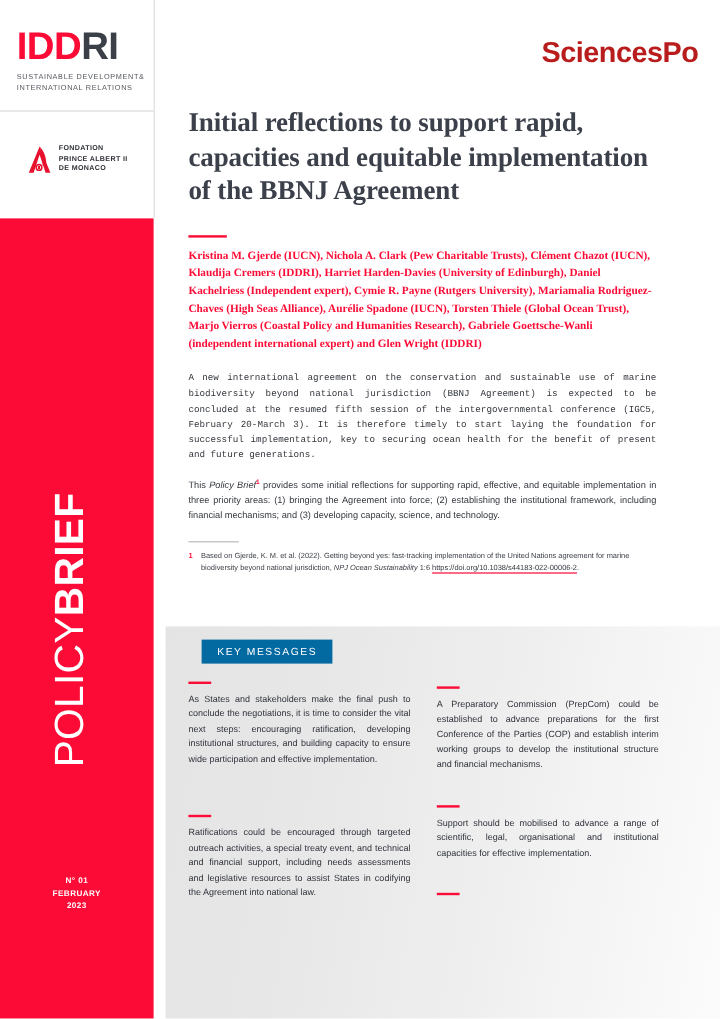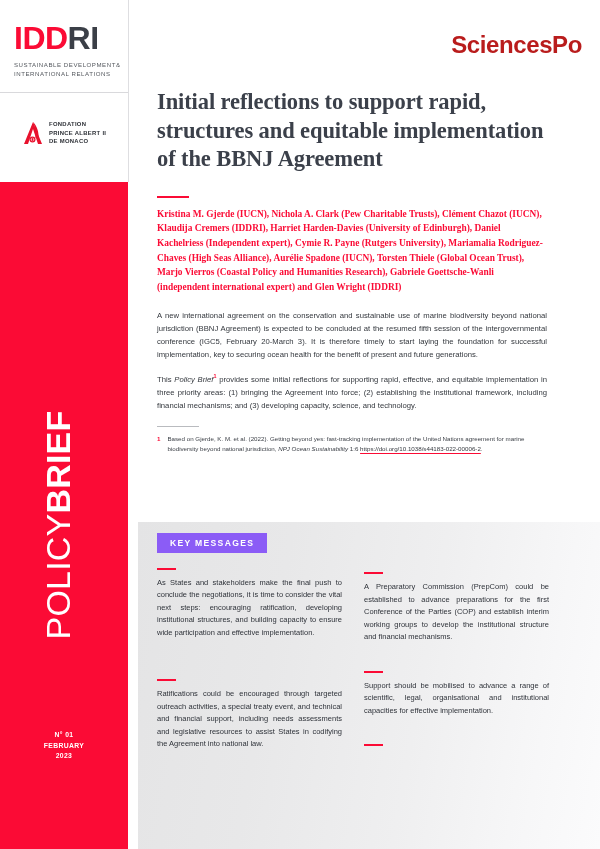--- a/index.html
+++ b/index.html
@@ -146,21 +146,21 @@
     line-height: 1.55;
     color: #fb0b35;
   }
   .body-para {
     margin-top: 11px;
     font-size: 7.7px;
     line-height: 1.66;
     color: #33373d;
     text-align: justify;
   }
-  .body-para.first { margin-top: 16px; }
+  .body-para.first { margin-top: 16px; font-family: Liberation Mono, monospace; }
   .body-para i { font-style: italic; }
   .sup-ref {
     color: #fb0b35;
     font-size: 5.4px;
     vertical-align: super;
     font-weight: bold;
   }
 
   .fn-rule {
     margin-top: 14px;
@@ -217,26 +217,26 @@
     color: #ffffff;
     font-size: 6.8px;
     font-weight: bold;
     line-height: 1.55;
     letter-spacing: 0.35px;
   }
 
   
   .km-badge {
     position: absolute;
-    left: 157px;
+    left: 168px;
     top: 533px;
-    background: #8b5cf6;
+    background: #0369a1;
     color: #ffffff;
     font-size: 8.6px;
-    font-weight: bold;
+    font-weight: normal;
     letter-spacing: 1.3px;
     padding: 5px 13px 5px 13px;
   }
   .km-cols {
     position: absolute;
     left: 157px;
     top: 568px;
     width: 392px;
     display: flex;
     gap: 22px;
@@ -290,21 +290,21 @@
     <span class="monaco-text">
       <span>FONDATION</span><br>
       <span>PRINCE ALBERT II</span><br>
       <span>DE MONACO</span>
     </span>
   </div>
 
   <div class="logo-sciencespo">SciencesPo</div>
 
   <div class="article">
-    <h1 class="doc-title">Initial reflections to support rapid, structures and equitable implementation of the BBNJ Agreement</h1>
+    <h1 class="doc-title">Initial reflections to support rapid, capacities and equitable implementation of the BBNJ Agreement</h1>
     <div class="title-rule"></div>
     <div class="authors">Kristina M. Gjerde (IUCN), Nichola A. Clark (Pew Charitable Trusts), Clément Chazot (IUCN), Klaudija Cremers (IDDRI), Harriet Harden-Davies (University of Edinburgh), Daniel Kachelriess (Independent expert), Cymie R. Payne (Rutgers University), Mariamalia Rodriguez-Chaves (High Seas Alliance), Aurélie Spadone (IUCN), Torsten Thiele (Global Ocean Trust), Marjo Vierros (Coastal Policy and Humanities Research), Gabriele Goettsche-Wanli (independent international expert) and Glen Wright (IDDRI)</div>
 
     <p class="body-para first">A new international agreement on the conservation and sustainable use of marine biodiversity beyond national jurisdiction (BBNJ Agreement) is expected to be concluded at the resumed fifth session of the intergovernmental conference (IGC5, February 20-March 3). It is therefore timely to start laying the foundation for successful implementation, key to securing ocean health for the benefit of present and future generations.</p>
 
     <p class="body-para"><span>This </span><i>Policy Brief</i><span class="sup-ref">1</span><span> provides some initial reflections for supporting rapid, effective, and equitable implementation in three priority areas: (1) bringing the Agreement into force; (2) establishing the institutional framework, including financial mechanisms; and (3) developing capacity, science, and technology.</span></p>
 
     <div class="fn-rule"></div>
 
     <div class="footnote">

